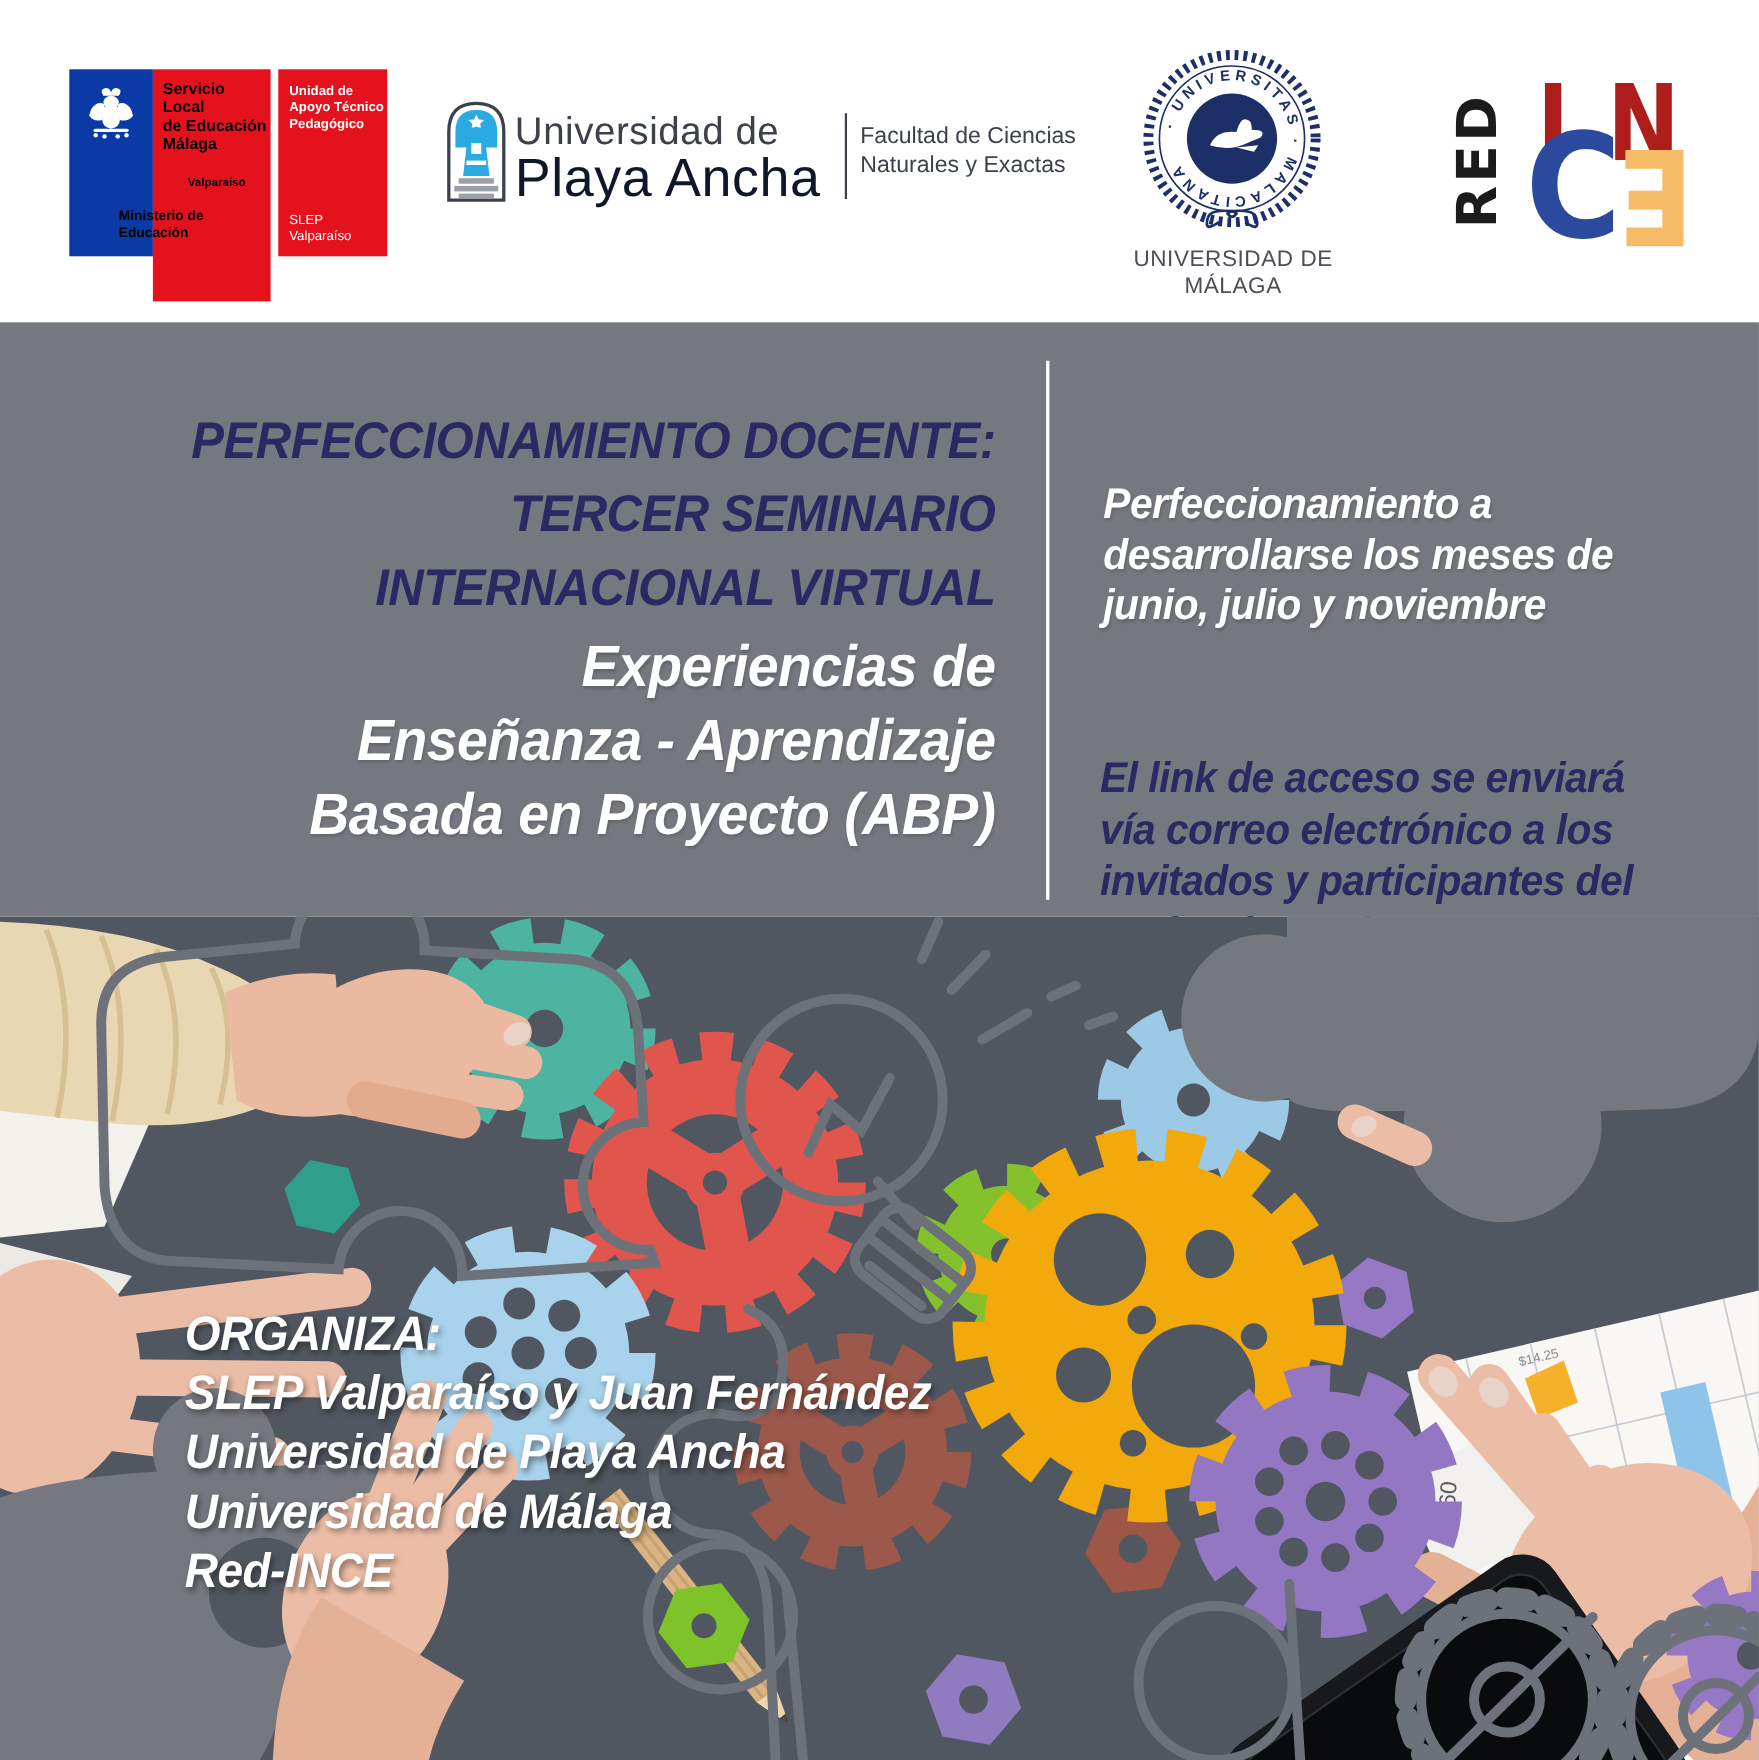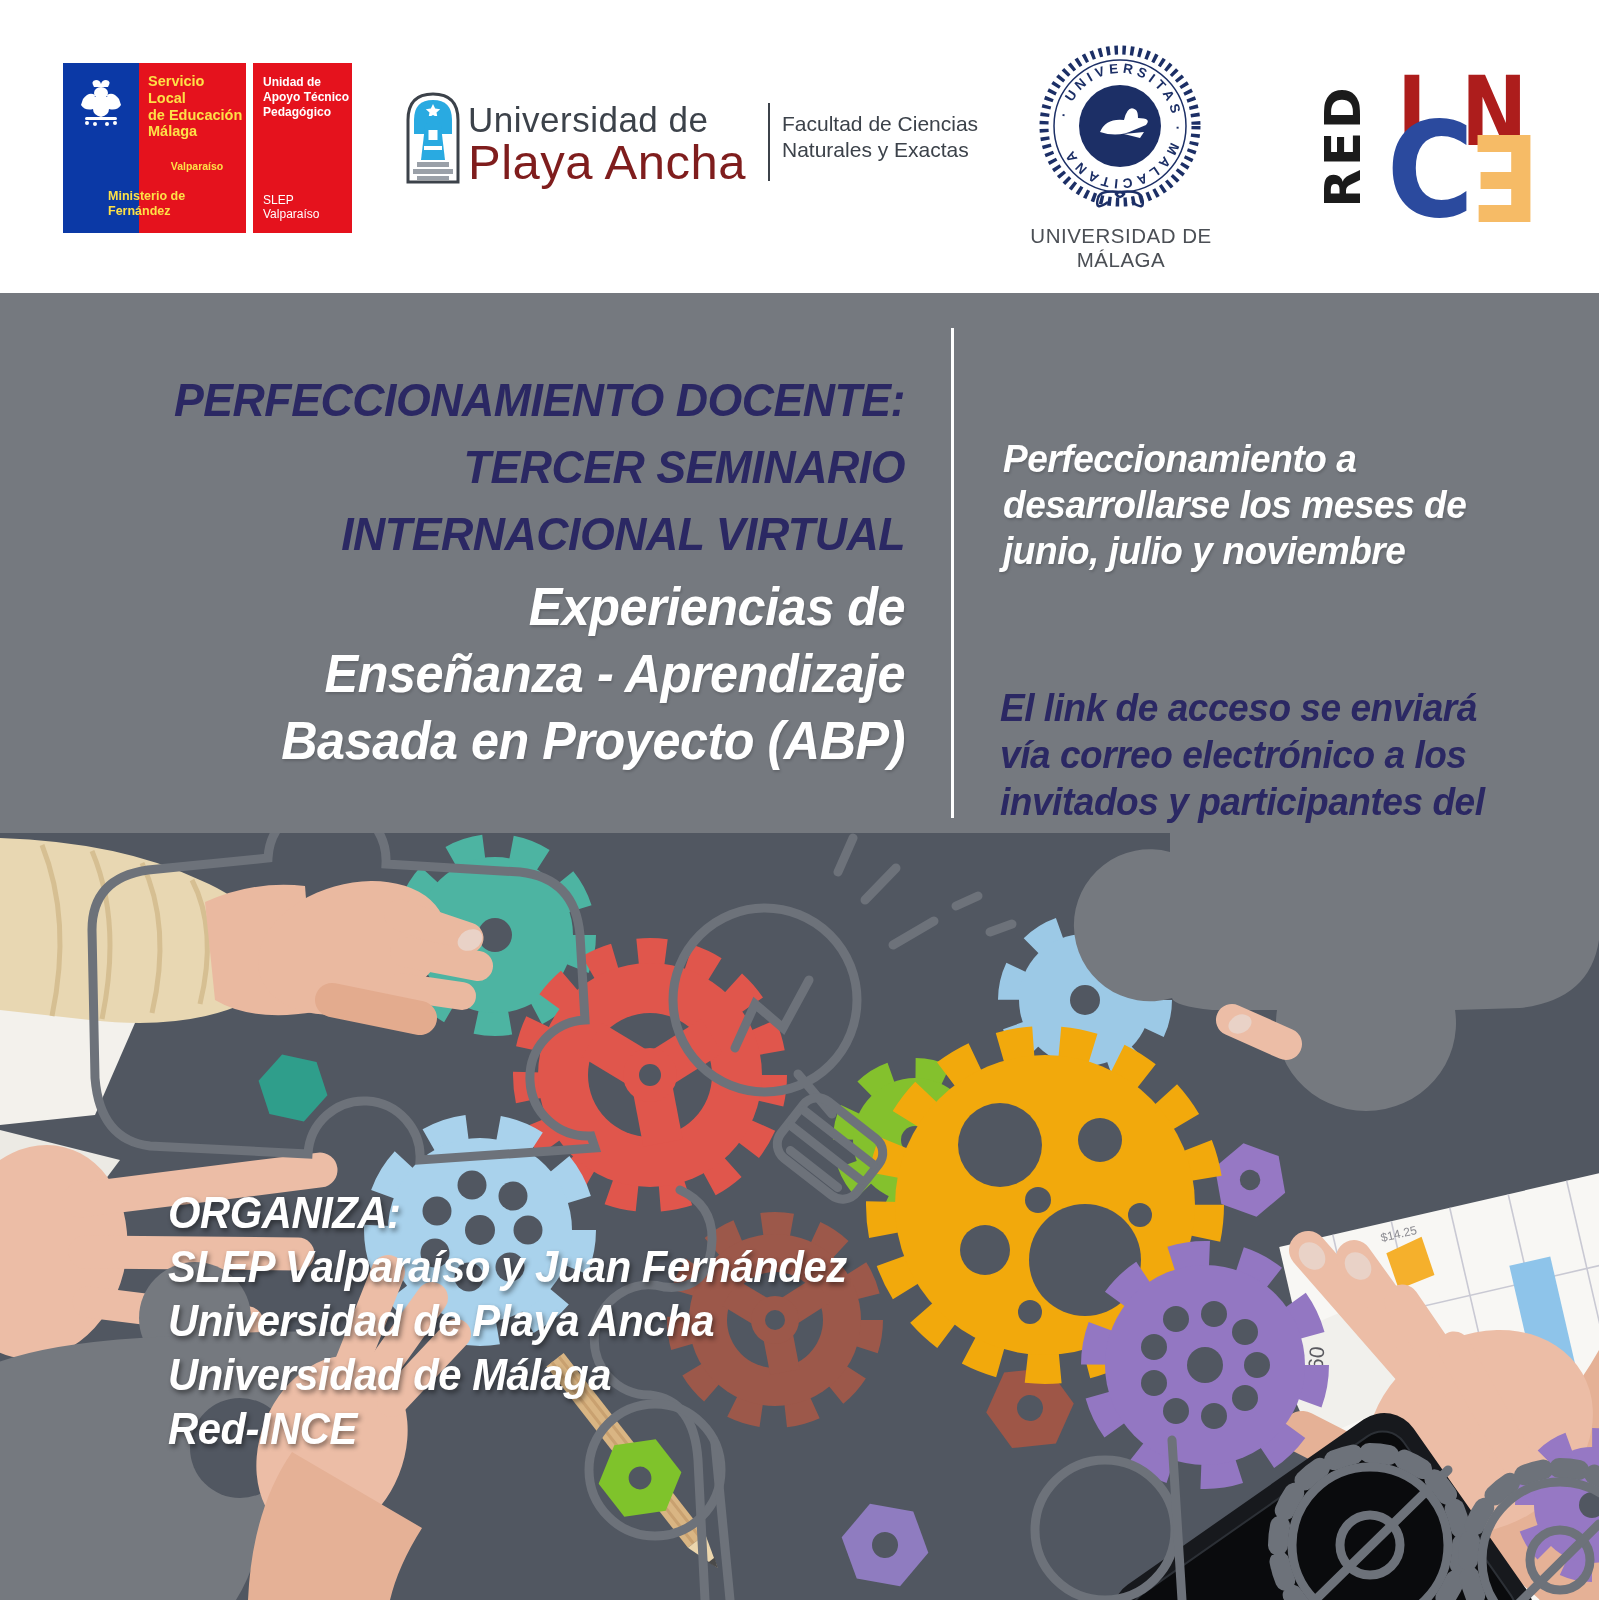--- a/index.html
+++ b/index.html
@@ -3,29 +3,29 @@
 <meta charset="utf-8">
 <style>
   html,body{margin:0;padding:0;background:#e8e8e8;}
   #poster{position:relative;width:1599px;height:1600px;background:#ffffff;overflow:hidden;
           font-family:"Liberation Sans",sans-serif;}
   .abs{position:absolute;}
   
   #header{position:absolute;left:0;top:0;width:1599px;height:293px;background:#ffffff;}
   .slep-box{position:absolute;top:63px;height:170px;display:flex;}
   .slep-blue{width:76px;height:170px;background:#0b39a6;display:flex;align-items:flex-start;justify-content:center;padding-top:14px;box-sizing:border-box;}
-  .slep-red{width:107px;height:170px;background:#e5121d;color:#fde047;padding:10px 0 0 9px;box-sizing:border-box;}
+  .slep-red{width:107px;height:211px;background:#e5121d;color:#000000;padding:10px 0 0 9px;box-sizing:border-box;}
   .uatp-red{position:absolute;left:253px;top:63px;width:99px;height:170px;background:#e5121d;color:#fff;padding:12px 0 0 10px;box-sizing:border-box;}
   .slep-line{font-size:14.5px;font-weight:bold;line-height:1.16;}
   .slep-region{font-size:10.5px;font-weight:bold;margin-top:20px;text-align:center;}
   .slep-min{font-size:12.5px;font-weight:bold;line-height:1.2;}
   .uatp-line{font-size:12px;font-weight:bold;line-height:1.25;}
   .uatp-bottom{font-size:12px;font-weight:normal;position:absolute;left:10px;bottom:12px;}
   .upla-name1{position:absolute;left:468px;top:100px;font-size:35px;color:#3c424a;letter-spacing:.5px;}
-  .upla-name2{position:absolute;left:468px;top:134px;font-size:49px;color:#7f1d1d;letter-spacing:.5px;}
+  .upla-name2{position:absolute;left:468px;top:134px;font-size:49px;color:#0f172a;letter-spacing:.5px;}
   .upla-divider{position:absolute;left:768px;top:103px;width:2px;height:78px;background:#3c424a;}
   .upla-fac{position:absolute;left:782px;font-size:21px;color:#3c424a;text-align:right;}
   .uma-caption{position:absolute;left:985px;top:224px;width:272px;text-align:center;font-size:20.5px;color:#4b4f55;letter-spacing:.5px;}
   
   #redince{position:absolute;left:1302px;top:58px;width:255px;height:180px;}
   .ri{position:absolute;font-family:"DejaVu Sans",sans-serif;font-weight:800;line-height:1;}
   .ri-red{left:-44px;top:63px;width:170px;text-align:center;transform:rotate(-90deg);font-size:50px;color:#1b1b1b;letter-spacing:3px;}
   .ri-i{left:92px;top:6px;font-size:96px;color:#ad1d1c;transform:scaleX(.82);}
   .ri-n{left:152px;top:6px;font-size:96px;color:#ad1d1c;transform:scaleX(.82);}
   .ri-c{left:80px;top:46px;font-size:132px;color:#2b4a9e;transform:scaleX(.9);}
@@ -71,21 +71,21 @@
           </g>
         </svg>
       </div>
       <div class="slep-red">
         <div class="slep-line">Servicio Local</div>
         <div class="slep-line">de Educación</div>
         <div class="slep-line">Málaga</div>
         <div class="slep-region">Valparaíso</div>
         <div style="position:absolute;left:9px;bottom:14px;margin-left:36px;">
           <div class="slep-min">Ministerio de</div>
-          <div class="slep-min">Fernández</div>
+          <div class="slep-min">Educación</div>
         </div>
       </div>
     </div>
 
     <div class="uatp-red">
       <div class="uatp-line">Unidad de</div>
       <div class="uatp-line">Apoyo Técnico</div>
       <div class="uatp-line">Pedagógico</div>
       <div class="uatp-bottom">SLEP Valparaíso</div>
     </div>

